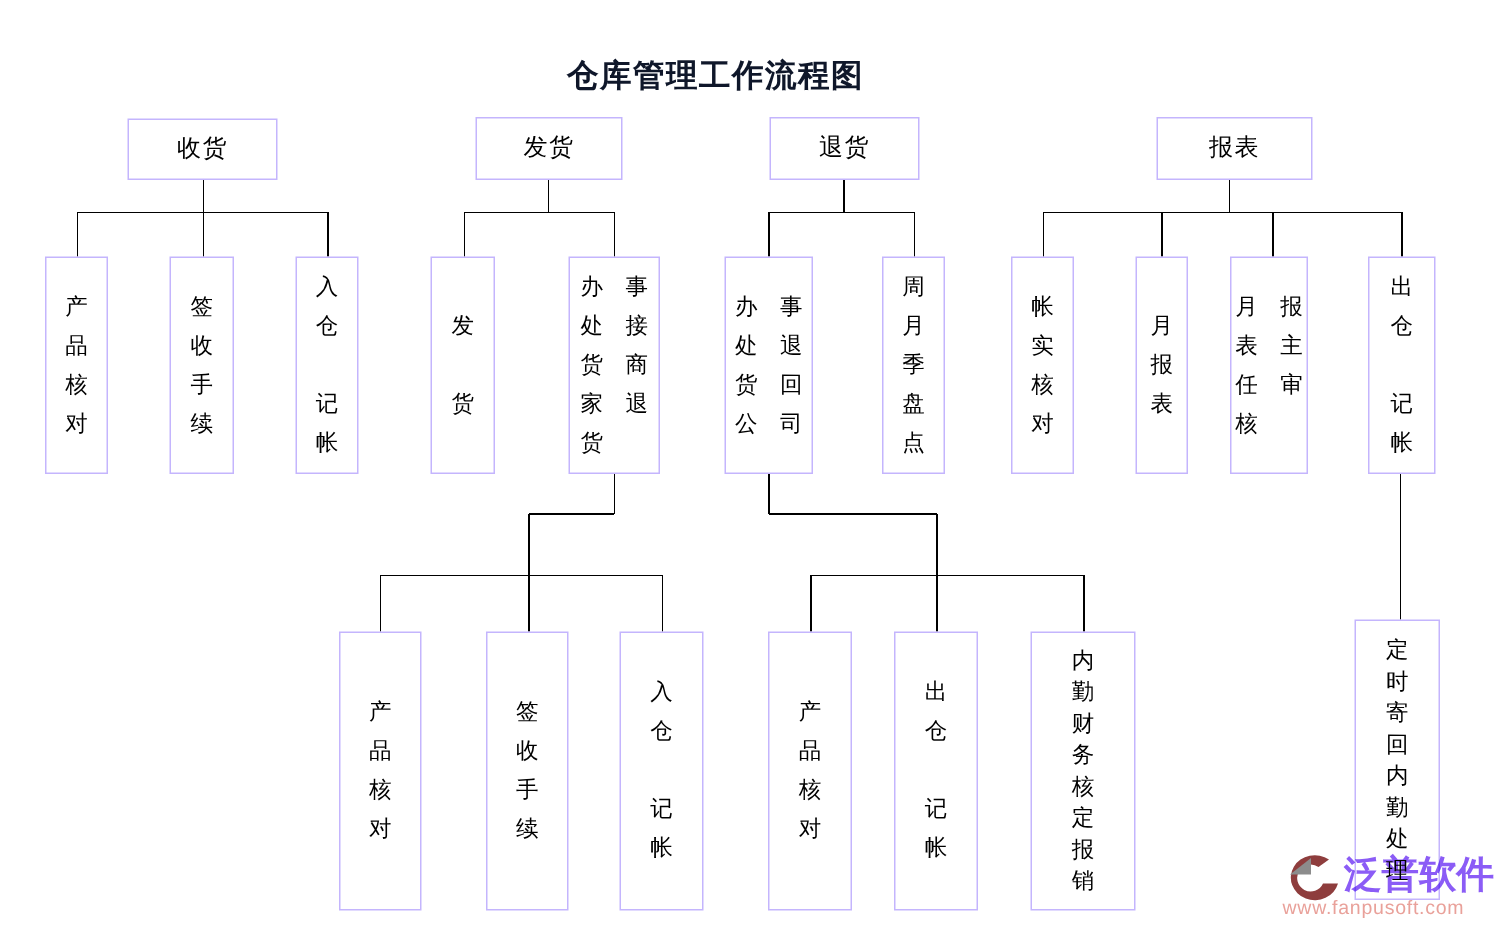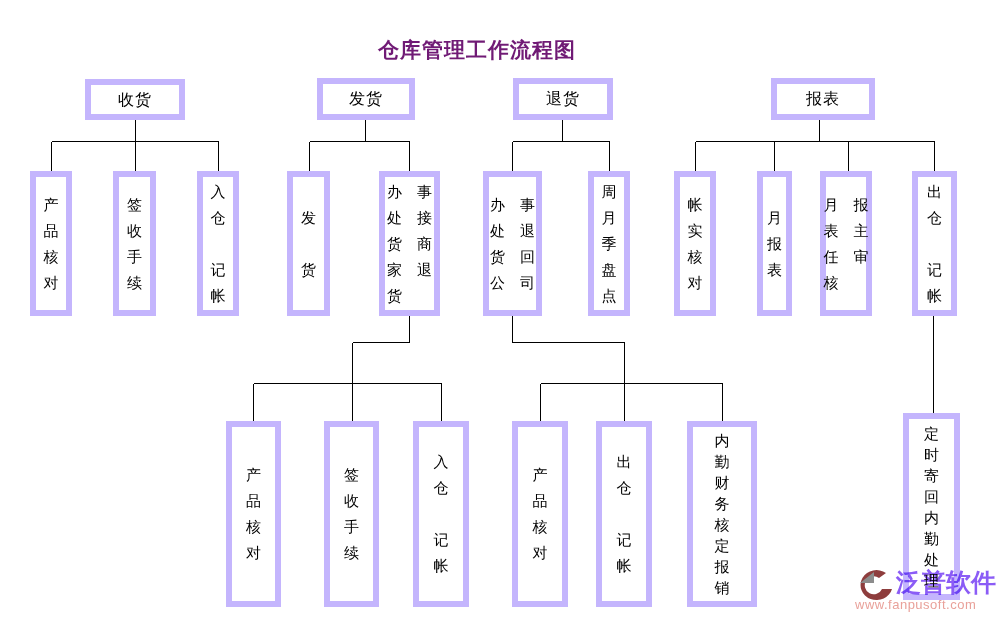--- a/index.html
+++ b/index.html
@@ -2,26 +2,26 @@
 <html><head>
 <meta charset="utf-8">
 <style>
   html,body{margin:0;padding:0;background:#fff;}
   .stage{
     position:relative;width:996px;height:617px;background:#ffffff;overflow:hidden;
     font-family:"Liberation Sans","DejaVu Sans",sans-serif;color:#000;
   }
   .title{
     position:absolute;left:0;top:36px;width:954px;height:26px;
-    text-align:center;font-size:21px;font-weight:bold;color:#701a75;
+    text-align:center;font-size:21px;font-weight:bold;color:#0f172a;
     letter-spacing:1px;
   }
   .connectors{position:absolute;left:0;top:0;}
   .node{
-    position:absolute;box-sizing:border-box;border:6px solid #c4b5fd;background:#fff;
+    position:absolute;box-sizing:border-box;border:1px solid #c4b5fd;background:#fff;
     display:flex;align-items:center;justify-content:center;
     font-size:15px;line-height:1;
   }
   .node .body{text-align:left;}
   .node.l1 .body{font-size:16px;letter-spacing:1px;}
   .body .ln{height:26px;line-height:26px;white-space:pre;}
   .node.tight .body .ln{height:21px;line-height:21px;}
   .watermark{
     position:absolute;left:852px;top:566px;width:144px;height:51px;
     z-index:5;mix-blend-mode:multiply;pointer-events:none;

